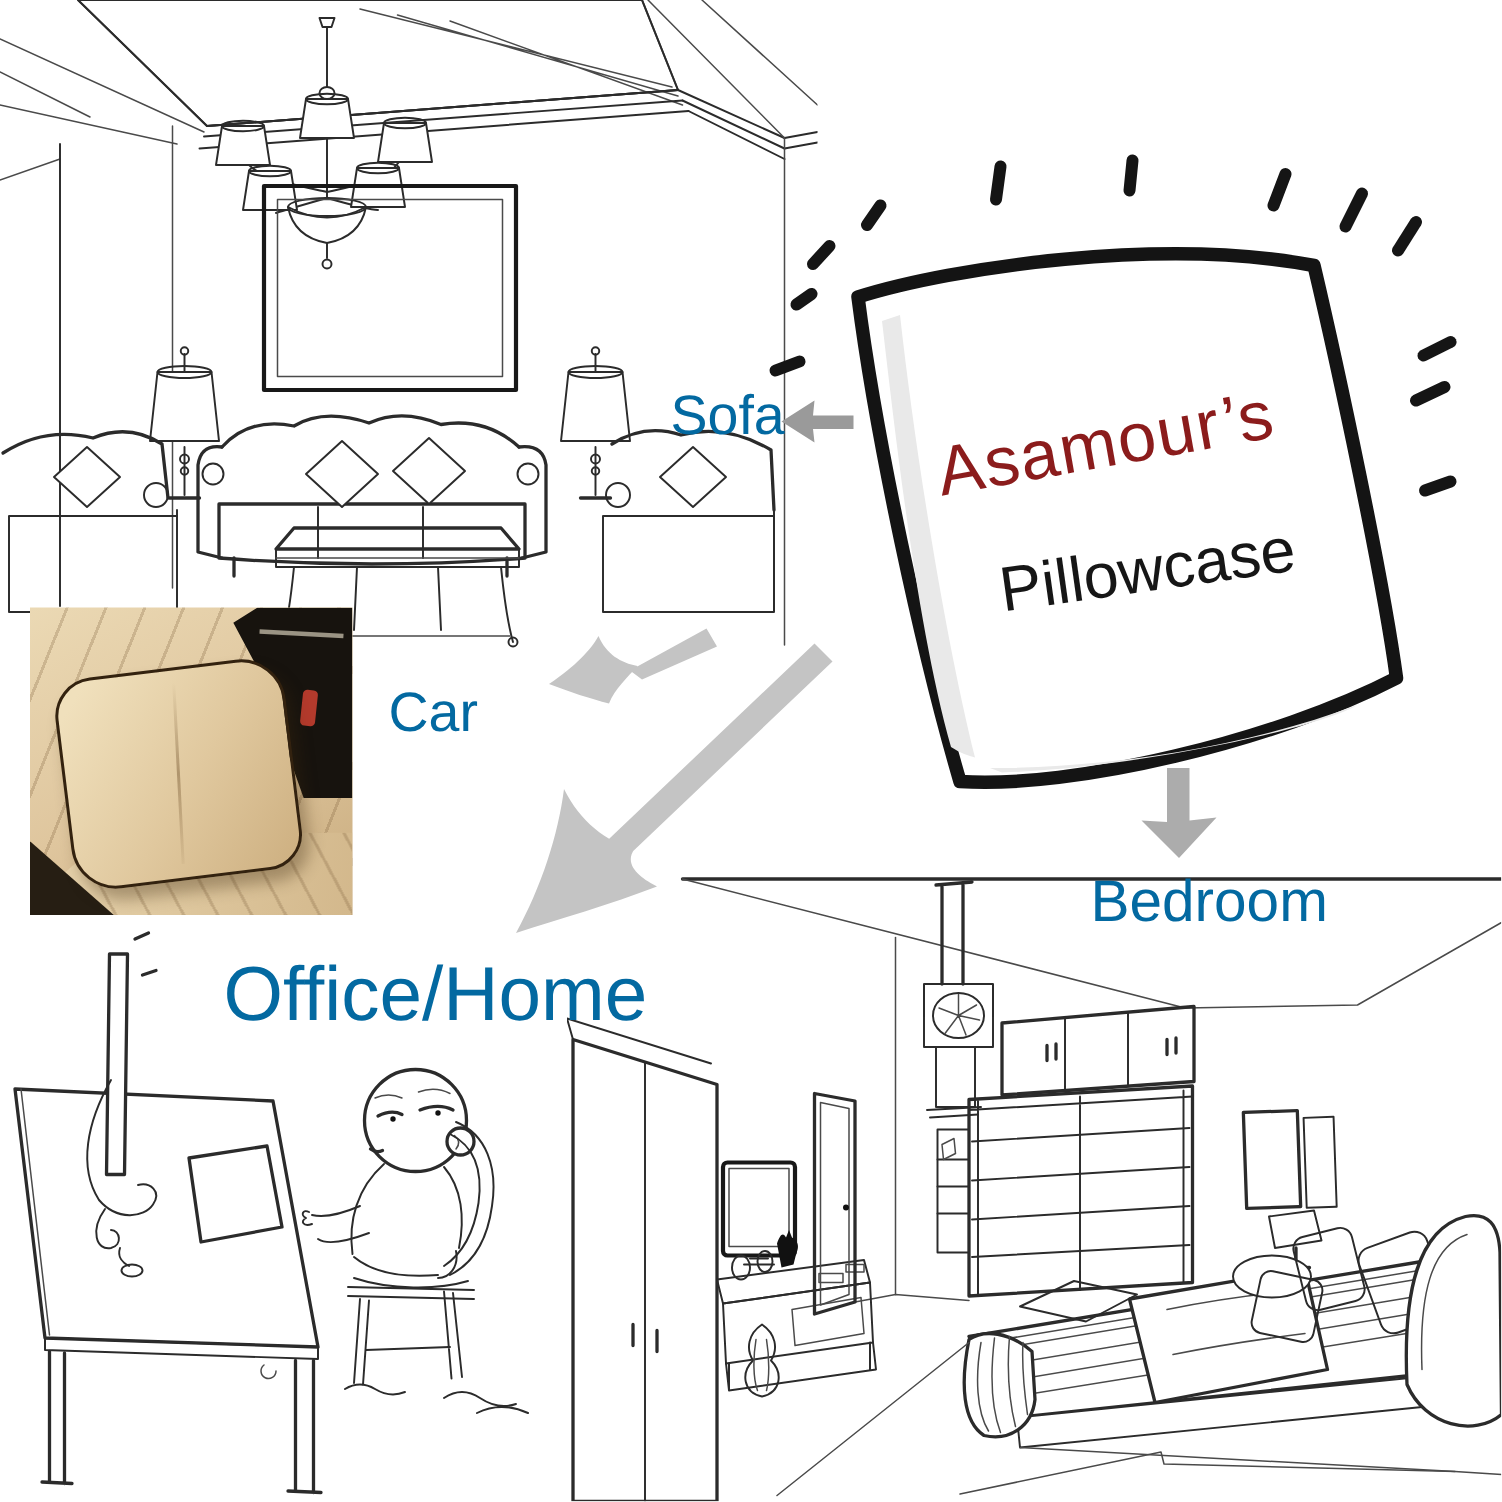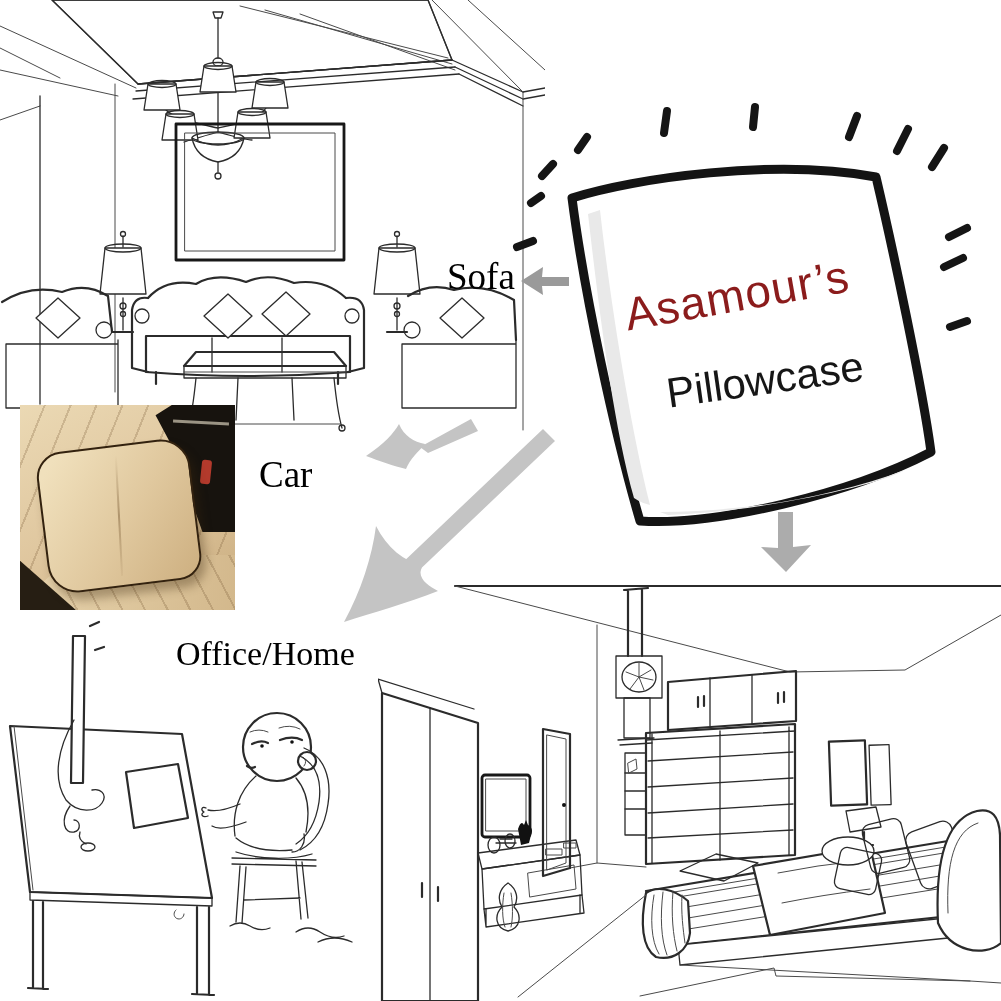--- a/index.html
+++ b/index.html
@@ -12,21 +12,21 @@
   .la .w2{stroke-width:2.2;} .la .w3{stroke-width:2.8;stroke:#181818;}
   .la .thin{stroke-width:1;stroke:#4a4a4a;}
   .la .fillw{fill:#ffffff;}
   .la .ink{fill:#111111;stroke:none;}
   
   .ov path.arrow{stroke:none;}
   .ov .dash{stroke:#151515;stroke-width:8;stroke-linecap:round;}
   .ov .pillow-outline{fill:#ffffff;stroke:#141414;stroke-width:9;stroke-linejoin:round;}
   .ov .pillow-shade{fill:#e9e9e9;stroke:none;}
   
-  .scene-label{position:absolute;color:#000000;font-size:37px;line-height:1;white-space:nowrap;font-family:Liberation Serif, serif;}
+  .scene-label{position:absolute;color:#0369a1;font-size:37px;line-height:1;white-space:nowrap;}
   .brand-line{position:absolute;text-align:center;white-space:nowrap;}
   .brand-name{left:592px;top:268px;width:290px;font-size:46px;letter-spacing:1px;color:#8b1c1c;
               transform:rotate(-10deg);}
   .brand-product{left:628px;top:356px;width:274px;font-size:42px;color:#161616;
               transform:rotate(-8deg);}
   
   .car-photo{position:absolute;left:20px;top:405px;width:215px;height:205px;overflow:hidden;
      background:
        repeating-linear-gradient(112deg, rgba(122,92,56,0) 0 22px, rgba(122,92,56,.26) 22px 24px),
        linear-gradient(150deg,#ebd9b4 0%,#dfc69e 50%,#c9ac7e 100%);}
@@ -365,17 +365,18 @@
       <line class="dash" x1="897" y1="151" x2="908" y2="129"></line>
       <line class="dash" x1="932" y1="167" x2="944" y2="148"></line>
       <line class="dash" x1="949" y1="237" x2="967" y2="228"></line>
       <line class="dash" x1="944" y1="267" x2="963" y2="258"></line>
       <line class="dash" x1="950" y1="327" x2="967" y2="321"></line>
     </g>
   </svg>
 
   <div class="scene-label" style="left:447px;top:258px">Sofa</div>
   <div class="scene-label" style="left:259px;top:456px">Car</div>
-  <div class="scene-label" style="left:176px;top:637px;font-size:34px">Office/Home</div>
+  <div class="scene-label" style="left:149px;top:637px;font-size:51px">Office/Home</div>
+  <div class="scene-label" style="left:727px;top:582px;font-size:39px">Bedroom</div>
 
   <div class="brand-line brand-name">Asamour’s</div>
   <div class="brand-line brand-product">Pillowcase</div>
 </div>
 
 </body></html>

